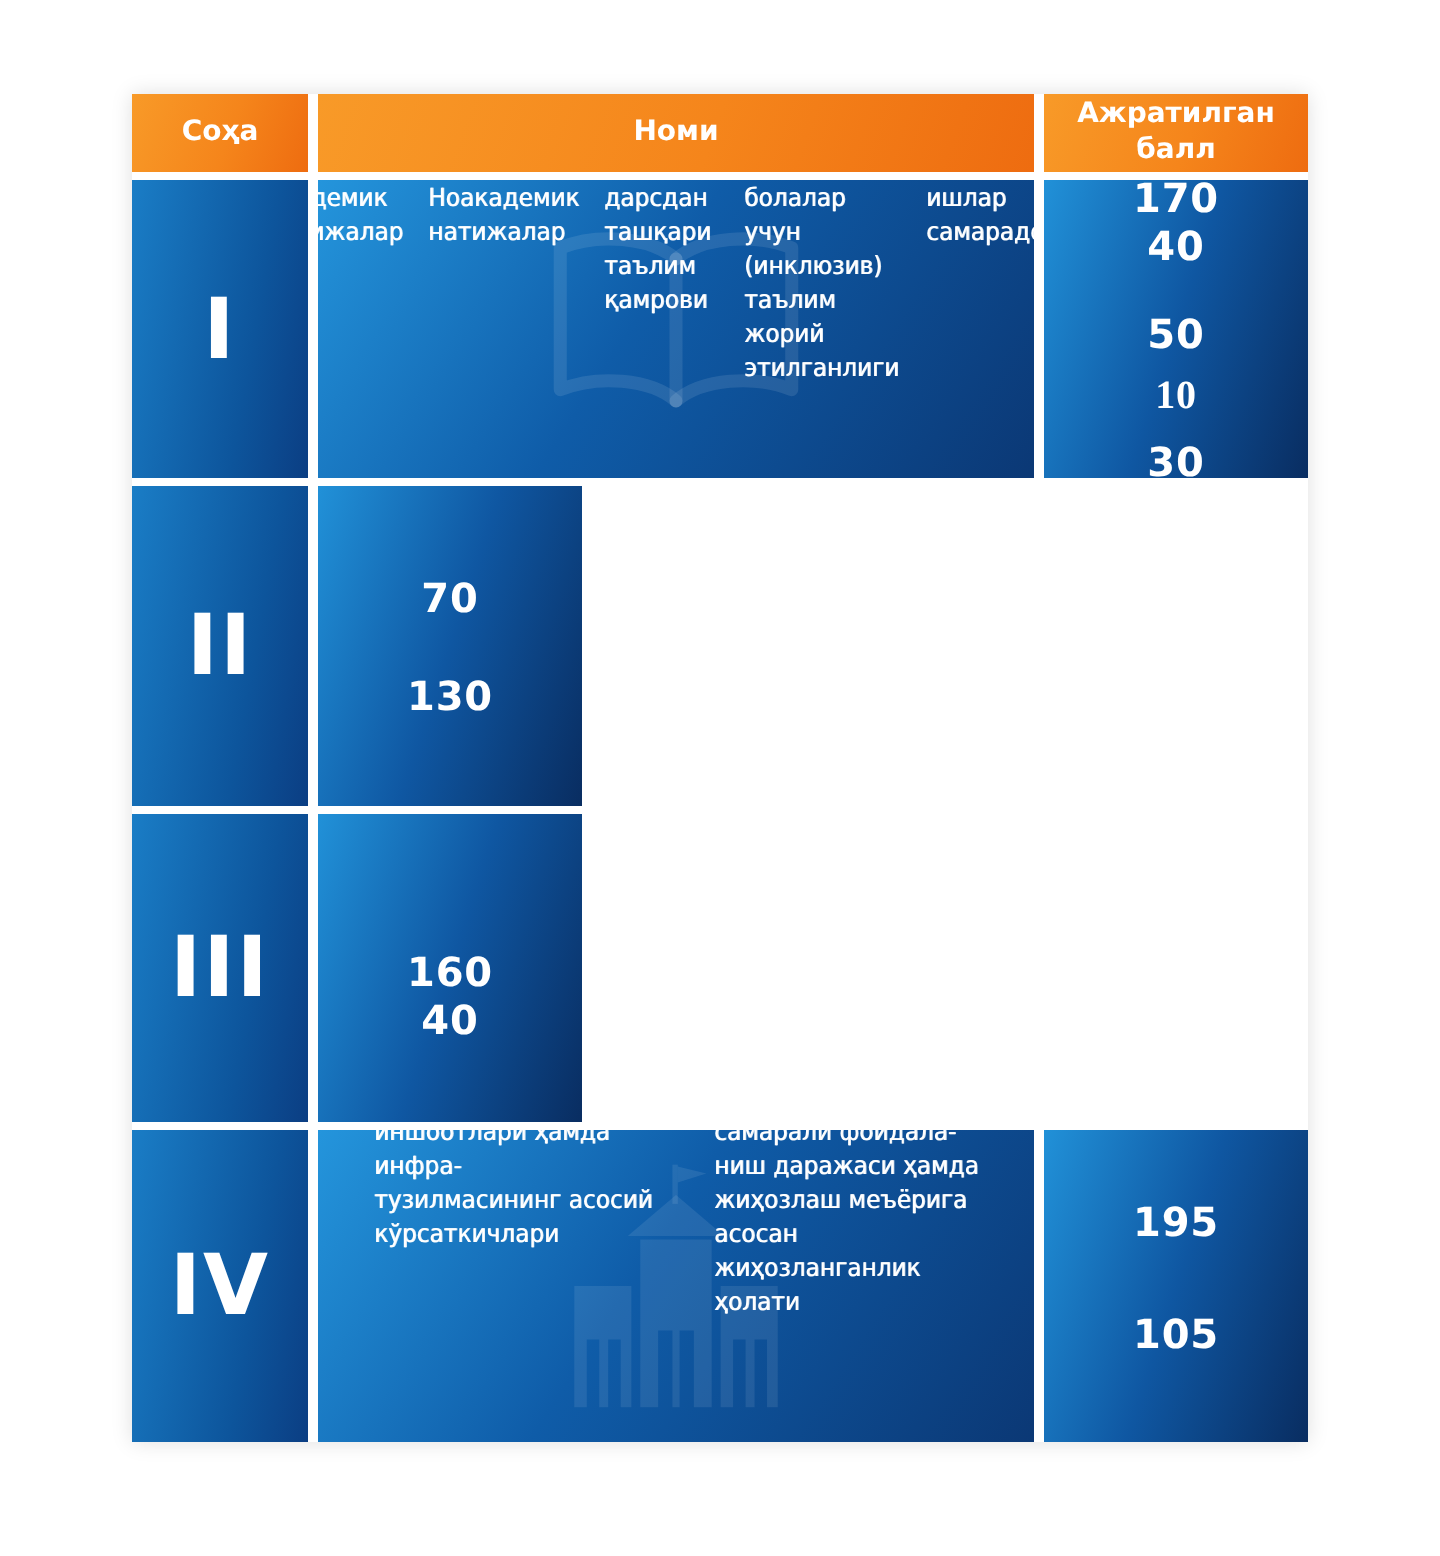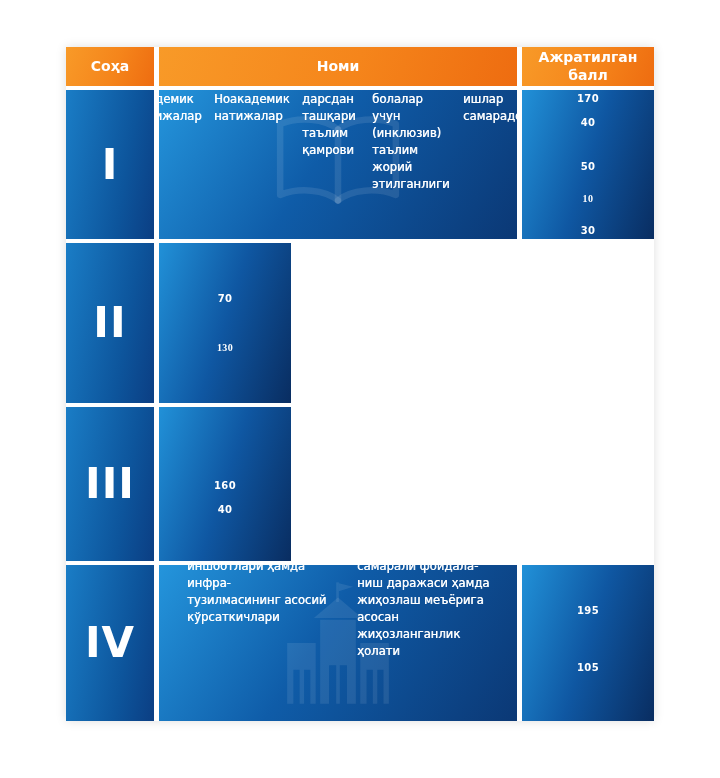--- a/index.html
+++ b/index.html
@@ -59,21 +59,21 @@
   .item-label{
     color:#fff;font-size:12.5px;line-height:17px;white-space:pre-line;
     display:flex;flex-direction:column;justify-content:center;
     transform:scaleX(0.93);transform-origin:left center;
     text-shadow:0.5px 0 0 rgba(255,255,255,0.85);
   }
   .values{
     height:100%;display:flex;flex-direction:column;justify-content:center;align-items:center;
   }
   .item-score{
-    color:#fff;font-size:10px;font-weight:bold;letter-spacing:0.4px;
+    color:#fff;font-size:20px;font-weight:bold;letter-spacing:0.4px;
     display:flex;align-items:center;justify-content:center;
   }
   .wm{
     position:absolute;left:50%;top:50%;transform:translate(-50%,-50%);z-index:0;
   }
   .wm .ln{fill:none;stroke:rgba(255,255,255,0.10);stroke-width:7;stroke-linecap:round;stroke-linejoin:round;}
   .wm .fl{fill:rgba(255,255,255,0.09);}
 </style>
 </head>
 <body>
@@ -115,21 +115,21 @@
           </div>
     </div>
   </div>
       <div class="row section sec1">
     <div class="cell c1">
       <span class="numeral">II</span>
     </div>
     <div class="cell c3">
       <div class="values">
             <div class="item-score" style="height: 34px;">70</div>
-            <div class="item-score" style="height: 34px; font-family: Liberation Serif, serif;">130</div>
+            <div class="item-score" style="height: 34px;">130</div>
           </div>
     </div>
   </div>
       <div class="row section sec2">
     <div class="cell c1">
       <span class="numeral">III</span>
     </div>
     <div class="cell c3">
       <div class="values">
             <div class="item-score" style="height: 17px; margin-top: 27px;">160</div>

